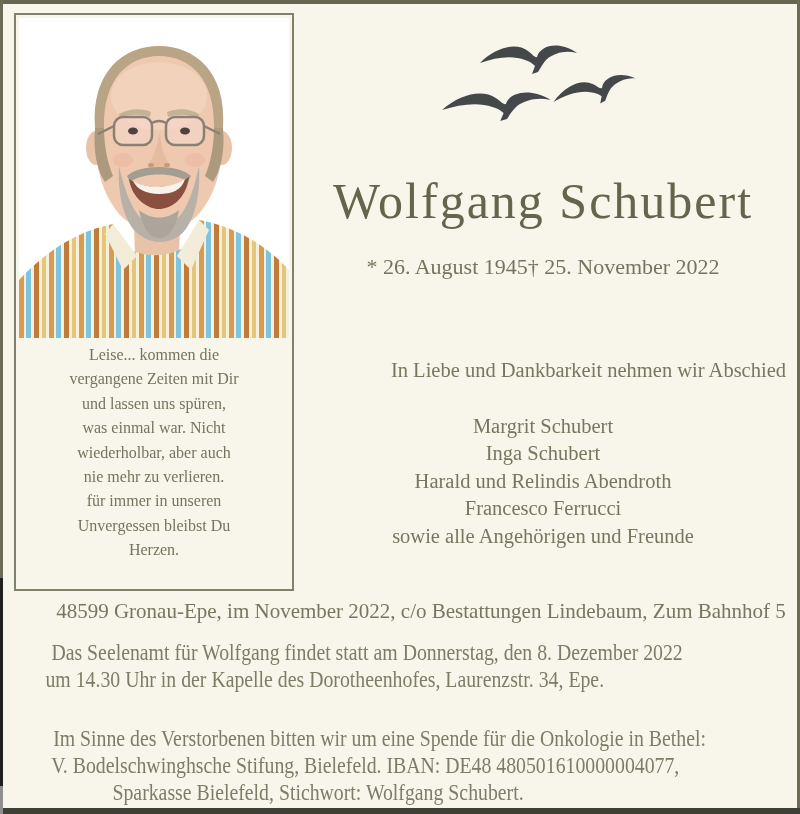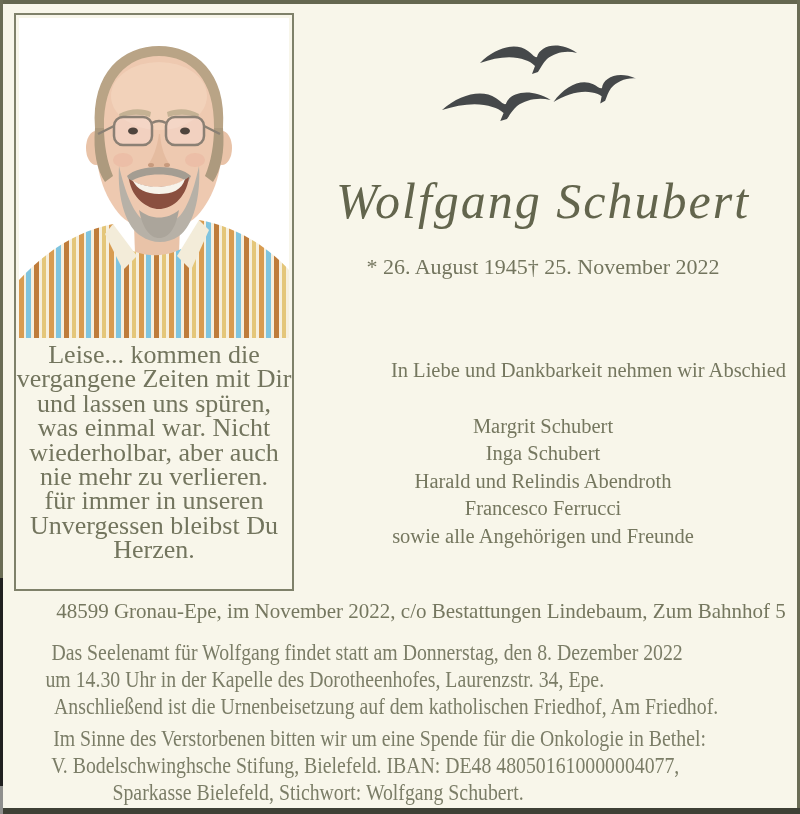--- a/index.html
+++ b/index.html
@@ -20,27 +20,27 @@
   .edge-bottom { bottom:0; left:0; width:800px; height:6px; background:#3e4035; }
   .edge-left   { top:0; left:0; width:3px; height:814px;
                  background:linear-gradient(to bottom,#6a6c55 0 71%,#202020 71% 96.5%,#8f8f8d 96.5% 100%); }
 
   
   .photo-card {
     position:absolute; left:14px; top:13px; width:280px; height:578px;
     border:2px solid #7f816a; background:#f8f6ea;
   }
   .photo-wrap { margin:3px auto 0; width:270px; height:320px; background:#ffffff; }
-  .poem { margin-top:5px; text-align:center; font-size:26px; line-height:24.4px; color:#73755e; }
+  .poem { margin-top:5px; text-align:center; font-size:16px; line-height:24.4px; color:#73755e; }
 
   
   .birds { position:absolute; left:438px; top:30px; width:202px; height:94px; }
   .deceased-name {
     position:absolute; left:300px; top:163px; width:486px;
-    text-align:center; font-style:italic; font-weight:normal;
+    text-align:center; font-weight:normal;
     font-size:50px; line-height:76px; letter-spacing:2px; color:#63654d;
   }
   .dates { position:absolute; left:300px; top:254px; width:486px; text-align:center;
            font-size:22px; color:#73755e; }
   .dates .birth { }
   .farewell { position:absolute; left:300px; top:359px; width:486px; text-align:right;
               font-size:20.5px; color:#75775f; }
   .mourners { position:absolute; left:300px; top:413px; width:486px; text-align:center;
               font-size:20.5px; line-height:27.4px; color:#75775f; }
 
@@ -157,21 +157,20 @@
     <div>Harald und Relindis Abendroth</div>
     <div>Francesco Ferrucci</div>
     <div>sowie alle Angehörigen und Freunde</div>
   </div>
 
   <div class="address-line">48599 Gronau-Epe, im November 2022, c/o Bestattungen Lindebaum, Zum Bahnhof 5</div>
 
   <div class="service">
     <div><span class="cond">Das Seelenamt für Wolfgang findet statt am Donnerstag, den 8. Dezember 2022</span></div>
     <div><span class="cond">um 14.30 Uhr in der Kapelle des Dorotheenhofes, Laurenzstr. 34, Epe.</span></div>
-    <div><span class="cond">Anschließend ist die Urnenbeisetzung auf dem katholischen Friedhof, Am Friedhof.</span></div>
   </div>
 
   <div class="donation">
     <div><span class="cond">Im Sinne des Verstorbenen bitten wir um eine Spende für die Onkologie in Bethel:</span></div>
     <div><span class="cond">V. Bodelschwinghsche Stifung, Bielefeld. IBAN: DE48 480501610000004077,</span></div>
     <div><span class="cond">Sparkasse Bielefeld, Stichwort: Wolfgang Schubert.</span></div>
   </div>
 
 </div>
 

